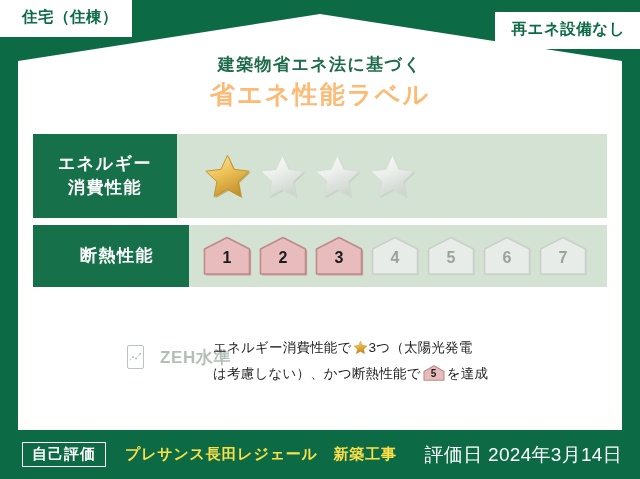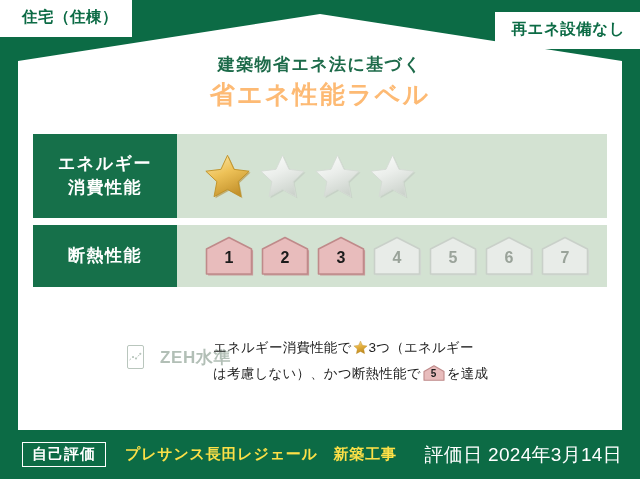--- a/index.html
+++ b/index.html
@@ -106,21 +106,21 @@
   .row-value {
     flex: 1 1 auto;
     background: #d3e2d2;
     display: flex;
     align-items: center;
     padding-left: 26px;
   }
   .row-energy .row-label,
   .row-energy .row-value { height: 84px; }
   .row-insul .row-label,
-  .row-insul .row-value { height: 62px; }
+  .row-insul .row-value { height: 62px; padding-left: 12px; }
 
   
   .stars { display: flex; align-items: center; gap: 6px; }
   .star-svg { display: block; }
 
   
   .houses { display: flex; align-items: center; gap: 4px; }
   .hs { position: relative; width: 52px; height: 42px; }
   .hs svg { display: block; }
   .hs span {
@@ -386,21 +386,21 @@
     <div class="desc">
       <span>エネルギー消費性能で</span><span class="inline-star"><svg width="15" height="15" viewBox="0 0 24 24" aria-hidden="true">
             <defs>
               <linearGradient id="ig" x1="0" y1="0" x2="0.3" y2="1">
                 <stop offset="0%" stop-color="#f7dd96"></stop>
                 <stop offset="55%" stop-color="#e3ae3c"></stop>
                 <stop offset="100%" stop-color="#c08c22"></stop>
               </linearGradient>
             </defs>
             <polygon points="12,1.6 15.2,8.5 22.6,9.4 17.2,14.5 18.6,21.9 12,18.3 5.4,21.9 6.8,14.5 1.4,9.4 8.8,8.5" fill="url(#ig)" stroke="#b6841f" stroke-width="0.5"></polygon>
-          </svg></span><span>3つ（エネルギー</span><br>
+          </svg></span><span>3つ（太陽光発電</span><br>
       <span>は考慮しない）、かつ断熱性能で</span><span class="inline-house"><svg width="22" height="16" viewBox="0 0 22 16" aria-hidden="true">
             <polygon points="1,6.5 11,0.8 21,6.5 21,15.2 1,15.2" fill="#e8bcbc" stroke="#bf8a8a" stroke-width="1.1" stroke-linejoin="round"></polygon>
           </svg><i>5</i></span><span>を達成</span>
     </div>
   </div>
 
   <div class="footer">
     <span class="eval-badge">自己評価</span>
     <span class="project-name">プレサンス長田レジェール　新築工事</span>
     <span class="eval-date">評価日 2024年3月14日</span>

